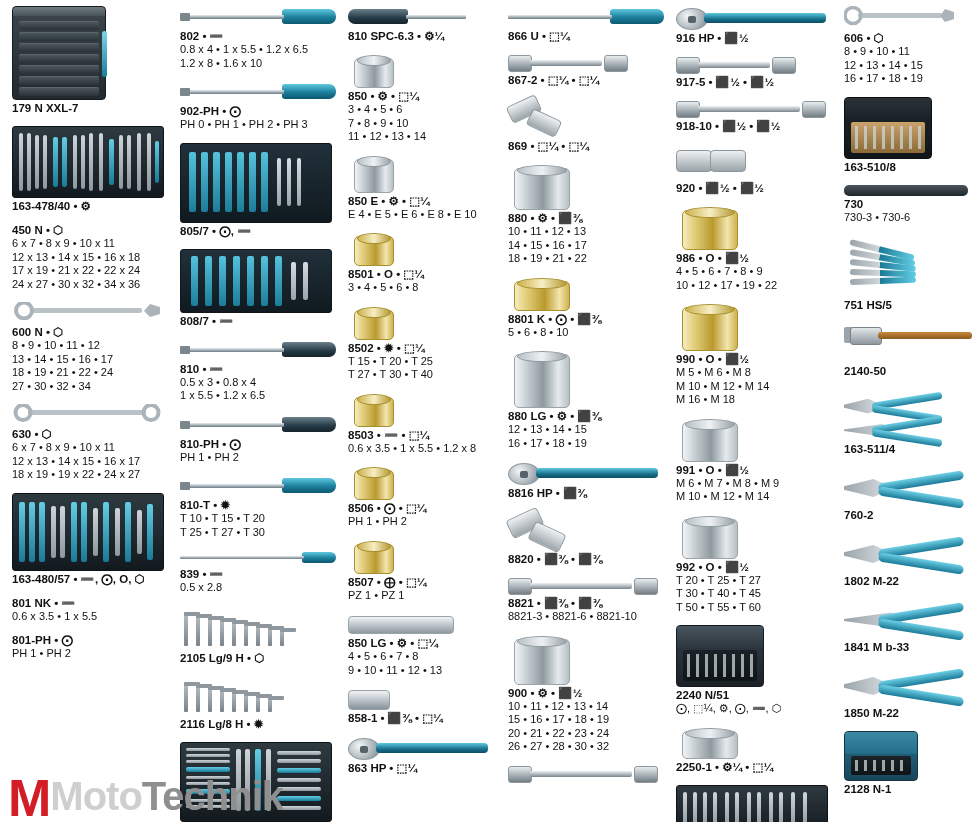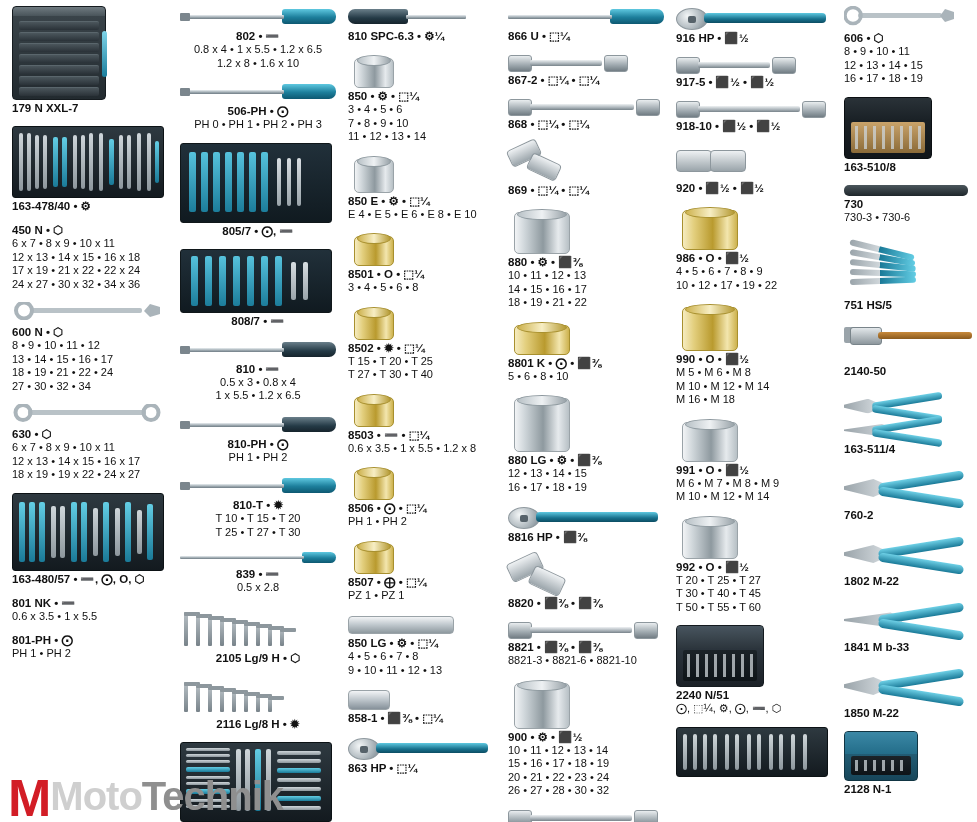--- a/index.html
+++ b/index.html
@@ -17,21 +17,21 @@
     box-sizing:border-box;
     padding:6px 4px 4px 6px;
     display:flex;
     gap:0px;
   }
   .col{
     box-sizing:border-box;
     padding:0 6px;
   }
   .c0{width:168px;}
-  .c1{width:168px;text-align:center;}
+  .c1{width:168px;}
   .c2{width:160px;}
   .c3{width:168px;}
   .c4{width:168px;}
   .c5{width:125px;}
 
   .item{margin-bottom:11px;}
   .title{
     font-size:11.5px;
     font-weight:bold;
     line-height:13px;
@@ -386,21 +386,21 @@
     </div>
 
     <div class="item">
       <div class="art">
         <div class="sd rev">
             <div class="handle"></div>
             <div class="shaft"></div>
             <div class="tip" style="left:0"></div>
           </div>
       </div>
-      <div class="title">506-PH • ⨀</div>
+      <div class="title">902-PH • ⨀</div>
       <div class="sub">PH 0 • PH 1 • PH 2 • PH 3</div>
     </div>
 
     <div class="item">
       <div class="art">
         <div class="tray blue" style="height:78px">
           <div class="bl" style="left:8px;top:8px;width:7px;height:60px"></div>
           <div class="bl" style="left:20px;top:8px;width:7px;height:60px"></div>
           <div class="bl" style="left:32px;top:8px;width:7px;height:60px"></div>
           <div class="bl" style="left:44px;top:8px;width:7px;height:60px"></div>
@@ -685,30 +685,20 @@
       <div class="art">
         <div class="ext" style="width:120px">
             <div class="sq l"></div>
             <div class="bar"></div>
             <div class="sq r"></div>
           </div>
       </div>
       <div class="title">867-2 • ⬚¼ • ⬚¼</div>
     </div>
 
-    <div class="item">
-      <div class="art">
-        <div class="ext" style="width:152px">
-            <div class="sq l"></div>
-            <div class="bar"></div>
-            <div class="sq r"></div>
-          </div>
-      </div>
-      <div class="title">868 • ⬚¼ • ⬚¼</div>
-    </div>
 
     <div class="item">
       <div class="art">
         <div style="position:relative;height:40px;width:70px">
           <div style="position:absolute;left:0;top:2px;width:30px;height:16px;border-radius:4px;transform:rotate(-25deg);background:linear-gradient(180deg,#eef1f3,#9aa4aa);border:1px solid #8d979d"></div>
           <div style="position:absolute;left:20px;top:16px;width:30px;height:16px;border-radius:4px;transform:rotate(25deg);background:linear-gradient(180deg,#eef1f3,#9aa4aa);border:1px solid #8d979d"></div>
         </div>
       </div>
       <div class="title">869 • ⬚¼ • ⬚¼</div>
     </div>
@@ -906,20 +896,29 @@
       <div class="art">
         <div class="case dark">
             <div class="lid"></div>
             <div class="in"></div>
           </div>
       </div>
       <div class="title">2240 N/51</div>
       <div class="sub">⨀, ⬚¼, ⚙, ⨀, ➖, ⬡</div>
     </div>
 
+    <div class="item">
+      <div class="art">
+        <div class="sock short" style="width:56px;height:32px">
+            <div class="body" style="width:54px;height:26px"></div>
+            <div class="top" style="width:48px"></div>
+          </div>
+      </div>
+      <div class="title">2250-1 • ⚙¼ • ⬚¼</div>
+    </div>
 
     <div class="item">
       <div class="art">
         <div class="bigtray" style="height:48px">
           <div class="slot" style="left:6px;top:6px;width:4px;height:36px"></div>
           <div class="slot" style="left:16px;top:6px;width:4px;height:36px"></div>
           <div class="slot" style="left:26px;top:6px;width:4px;height:36px"></div>
           <div class="slot" style="left:36px;top:6px;width:4px;height:36px"></div>
           <div class="slot" style="left:48px;top:6px;width:4px;height:36px"></div>
           <div class="slot" style="left:58px;top:6px;width:4px;height:36px"></div>

